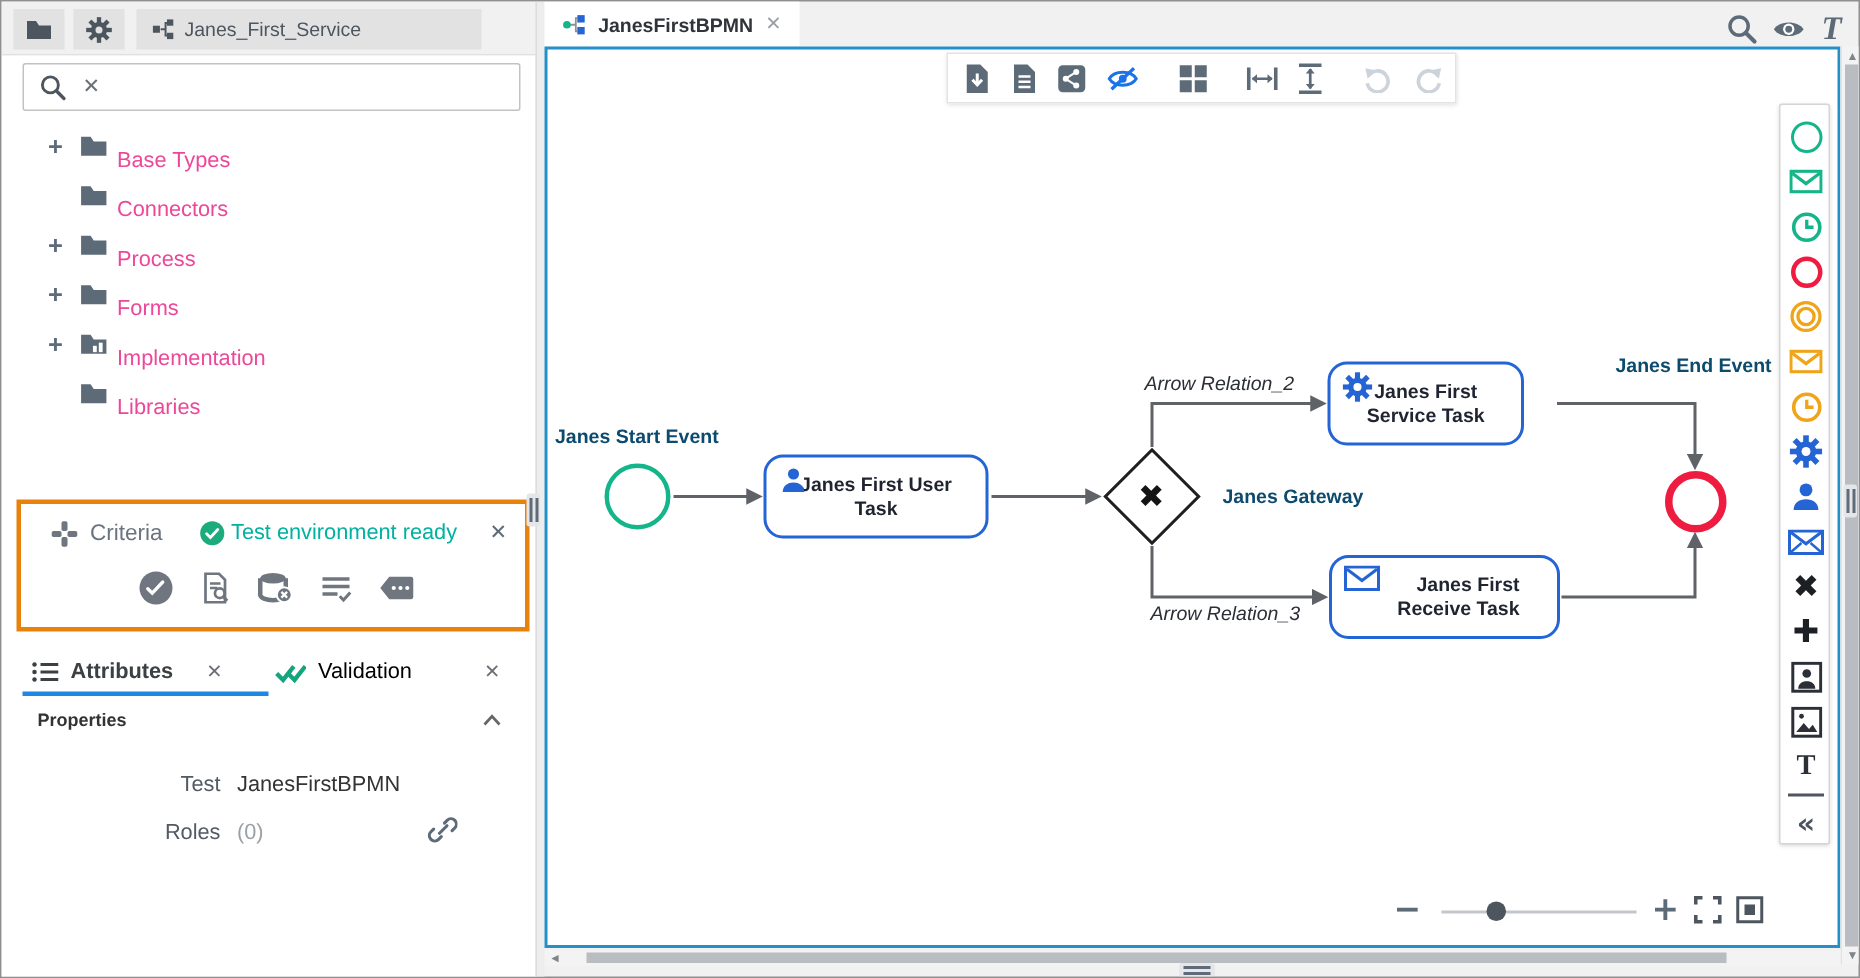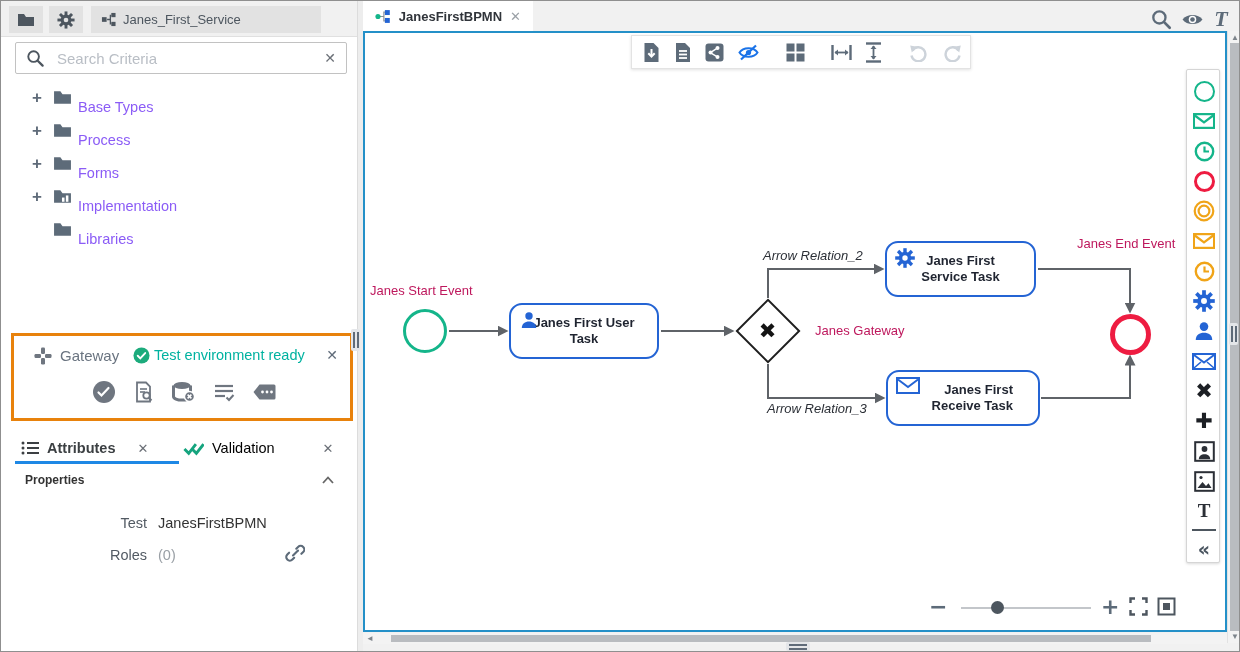--- a/index.html
+++ b/index.html
@@ -21,21 +21,21 @@
   .search-box { position:absolute; left:14px; top:5px; width:332px; height:32px; border:1px solid #c2c2c2; border-radius:2px;
                 background:#fff; display:flex; align-items:center; padding:0 10px; gap:10px; }
   .search-box input { flex:1; border:none; outline:none; font-size:15px; color:#333; font-family:"Liberation Sans",sans-serif; }
   .search-box input::placeholder { color:#b9bec5; }
   .clear-x { color:#6b7077; font-size:14px; cursor:pointer; }
 
   .tree { position:absolute; left:0; top:44px; width:356px; }
   .tree-row { position:relative; height:33px; display:flex; align-items:center; cursor:pointer; }
   .tree-expander { position:absolute; left:28px; width:16px; text-align:center; color:#5f6b79; font-size:17px; font-weight:bold; }
   .tree-folder { position:absolute; left:52px; top:9px; }
-  .tree-label { position:absolute; left:77px; font-size:14.5px; color:#8b5cf6;margin-top:18px; }
+  .tree-label { position:absolute; left:77px; font-size:14.5px; color:#ec4899;margin-top:18px; }
 
   .controls-panel { position:absolute; left:10px; top:296px; width:342px; height:88px; border:3px solid #e8820c; background:#fff; }
   .cp-header { position:absolute; left:0; top:8px; width:100%; height:24px; }
   .cp-title { position:absolute; left:46px; top:3px; font-size:15px; color:#6a7480; }
   .cp-status { position:absolute; left:140px; top:3px; font-size:14.5px; color:#00b2a0; }
   .cp-close { position:absolute; right:12px; top:3px; color:#5f6b79; font-size:14px; cursor:pointer; }
   .cp-btnrow { position:absolute; left:0; top:40px; width:100%; height:34px; }
   .cp-btn { position:absolute; top:2px; width:28px; height:28px; display:flex; align-items:center; justify-content:center; cursor:pointer; }
 
   .panel-tabs { position:absolute; left:0; top:398px; width:356px; height:28px; }
@@ -73,21 +73,21 @@
                 box-shadow:0 1px 3px rgba(0,0,0,.12); display:flex; align-items:center; padding:0 10px; gap:13px; }
   .tb-btn { width:24px; height:24px; display:flex; align-items:center; justify-content:center; cursor:pointer; }
   .tb-sep { width:1px; height:20px; background:#dcdcdc; }
 
   
   .task { position:absolute; width:150px; height:56px; border:2.5px solid #2464d4; border-radius:13px; background:#fff;
           display:flex; align-items:center; justify-content:center; text-align:center;
           font-size:13px; font-weight:bold; color:#1f2430; line-height:1.25; }
   .task .node-icon { position:absolute; top:5px; left:8px; }
   .task span { display:inline-block; max-width:104px; }
-  .bpmn-label { position:absolute; font-size:13px; font-weight:normal; color:#be185d; white-space:nowrap; }
+  .bpmn-label { position:absolute; font-size:13px; font-weight:bold; color:#0c4a6e; white-space:nowrap; }
   .flow-label { position:absolute; font-size:13px; font-style:italic; color:#2b2f36; white-space:nowrap; }
   .event-circle { position:absolute; border-radius:50%; background:#fff; }
   .gateway { position:absolute; left:380px; top:275px; width:46px; height:46px; background:#fff; border:2.5px solid #1f1f1f;
              transform:rotate(45deg); display:flex; align-items:center; justify-content:center; }
   .gateway .gx { transform:rotate(-45deg); font-size:21px; font-weight:bold; color:#141414; line-height:1; }
 
   
   .zoombar { position:absolute; left:560px; top:560px; width:260px; height:30px; }
   .zb-minus,.zb-plus { position:absolute; top:1px; font-size:22px; font-weight:bold; color:#5d6b79; cursor:pointer; }
   .zb-track { position:absolute; left:36px; top:14px; width:130px; height:2px; background:#c3c6ca; cursor:pointer; }
@@ -143,31 +143,36 @@
     </div>
   </div>
 
   <div class="abs left-panel">
 
     <div class="search-box">
       <svg width="19" height="19" viewBox="0 0 20 20">
         <circle cx="8" cy="8" r="5.6" fill="none" stroke="#4d565f" stroke-width="2"></circle>
         <line x1="12.3" y1="12.3" x2="17.5" y2="17.5" stroke="#4d565f" stroke-width="2.4" stroke-linecap="round"></line>
       </svg>
-      <input type="text" placeholder="Search Criteria" style="">
       <span class="clear-x glyph">✕</span>
     </div>
 
     <div class="tree">
       <div class="tree-row">
         <span class="tree-expander">+</span>
         <svg class="tree-folder" width="19" height="15" viewBox="0 0 18 14">
             <path d="M1 1h6l2 3h8v9H1z" fill="#5d6b79"></path>
           </svg>
         <span class="tree-label">Base Types</span>
+      </div>
+      <div class="tree-row">
+        <svg class="tree-folder" width="19" height="15" viewBox="0 0 18 14">
+            <path d="M1 1h6l2 3h8v9H1z" fill="#5d6b79"></path>
+          </svg>
+        <span class="tree-label">Connectors</span>
       </div>
       <div class="tree-row">
         <span class="tree-expander">+</span>
         <svg class="tree-folder" width="19" height="15" viewBox="0 0 18 14">
             <path d="M1 1h6l2 3h8v9H1z" fill="#5d6b79"></path>
           </svg>
         <span class="tree-label">Process</span>
       </div>
       <div class="tree-row">
         <span class="tree-expander">+</span>
@@ -196,21 +201,21 @@
     <div class="controls-panel">
       <div class="cp-header">
         <svg style="position:absolute;left:20px;top:3px;" width="18" height="18" viewBox="0 0 18 18">
           <g fill="#6f7680">
             <rect x="7" y="0.5" width="4" height="6.5" rx="1.2"></rect>
               <rect x="7" y="11" width="4" height="6.5" rx="1.2"></rect>
             <rect x="0.5" y="7" width="6.5" height="4" rx="1.2"></rect>
               <rect x="11" y="7" width="6.5" height="4" rx="1.2"></rect>
           </g>
         </svg>
-        <span class="cp-title">Gateway</span>
+        <span class="cp-title">Criteria</span>
         <svg style="position:absolute;left:119px;top:3px;" width="17" height="17" viewBox="0 0 18 18">
           <circle cx="9" cy="9" r="8.5" fill="#1cab7c"></circle>
             <path d="M5 9.3l2.7 2.7 5.2-5.6" stroke="#fff" stroke-width="2" fill="none" stroke-linecap="round"></path>
         </svg>
         <span class="cp-status">Test environment ready</span>
         <span class="cp-close glyph">✕</span>
       </div>
       <div class="cp-btnrow">
         <div class="cp-btn" style="left:76px;">
           <svg width="24" height="24" viewBox="0 0 24 24">
@@ -435,21 +440,21 @@
         <circle cx="10" cy="6" r="3.7" fill="#2464d4"></circle>
           <path d="M2.8 18c0-4.2 3.2-6.4 7.2-6.4s7.2 2.2 7.2 6.4z" fill="#2464d4"></path>
       </svg>
       <span>Janes First User Task</span>
     </div>
 
     <div class="gateway">
       <span class="gx glyph">✖</span>
     </div>
 
-    <div class="task" style="left:520px;top:208px;width:151px;">
+    <div class="task" style="left:520px;top:208px;width:131px;">
       <svg class="node-icon" width="20" height="20" viewBox="0 0 20 20">
         <g transform="translate(10,10)" fill="#2464d4">
           <rect x="-1.7" y="-9.8" width="3.4" height="5.2" transform="rotate(0)"></rect>
             <rect x="-1.7" y="-9.8" width="3.4" height="5.2" transform="rotate(45)"></rect>
           <rect x="-1.7" y="-9.8" width="3.4" height="5.2" transform="rotate(90)"></rect>
             <rect x="-1.7" y="-9.8" width="3.4" height="5.2" transform="rotate(135)"></rect>
           <rect x="-1.7" y="-9.8" width="3.4" height="5.2" transform="rotate(180)"></rect>
             <rect x="-1.7" y="-9.8" width="3.4" height="5.2" transform="rotate(225)"></rect>
           <rect x="-1.7" y="-9.8" width="3.4" height="5.2" transform="rotate(270)"></rect>
             <rect x="-1.7" y="-9.8" width="3.4" height="5.2" transform="rotate(315)"></rect>

